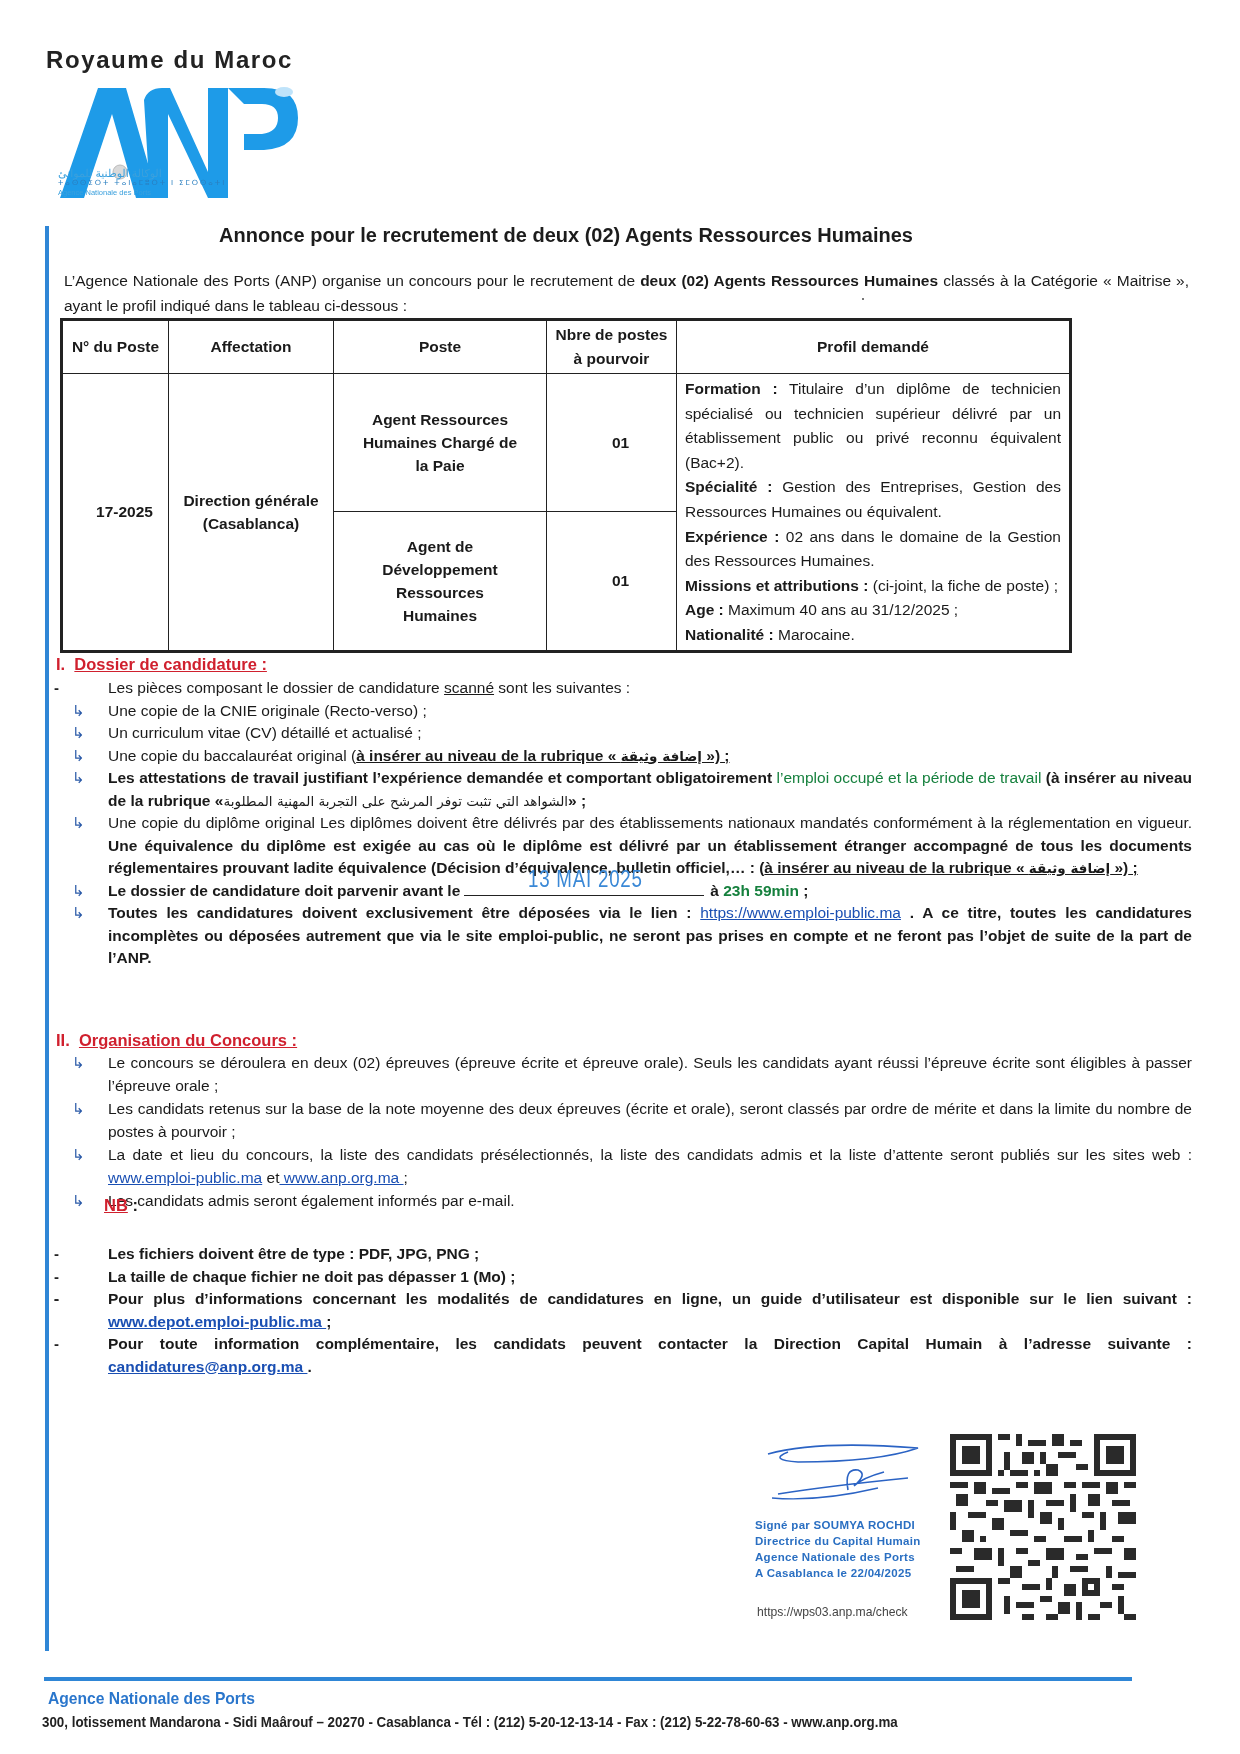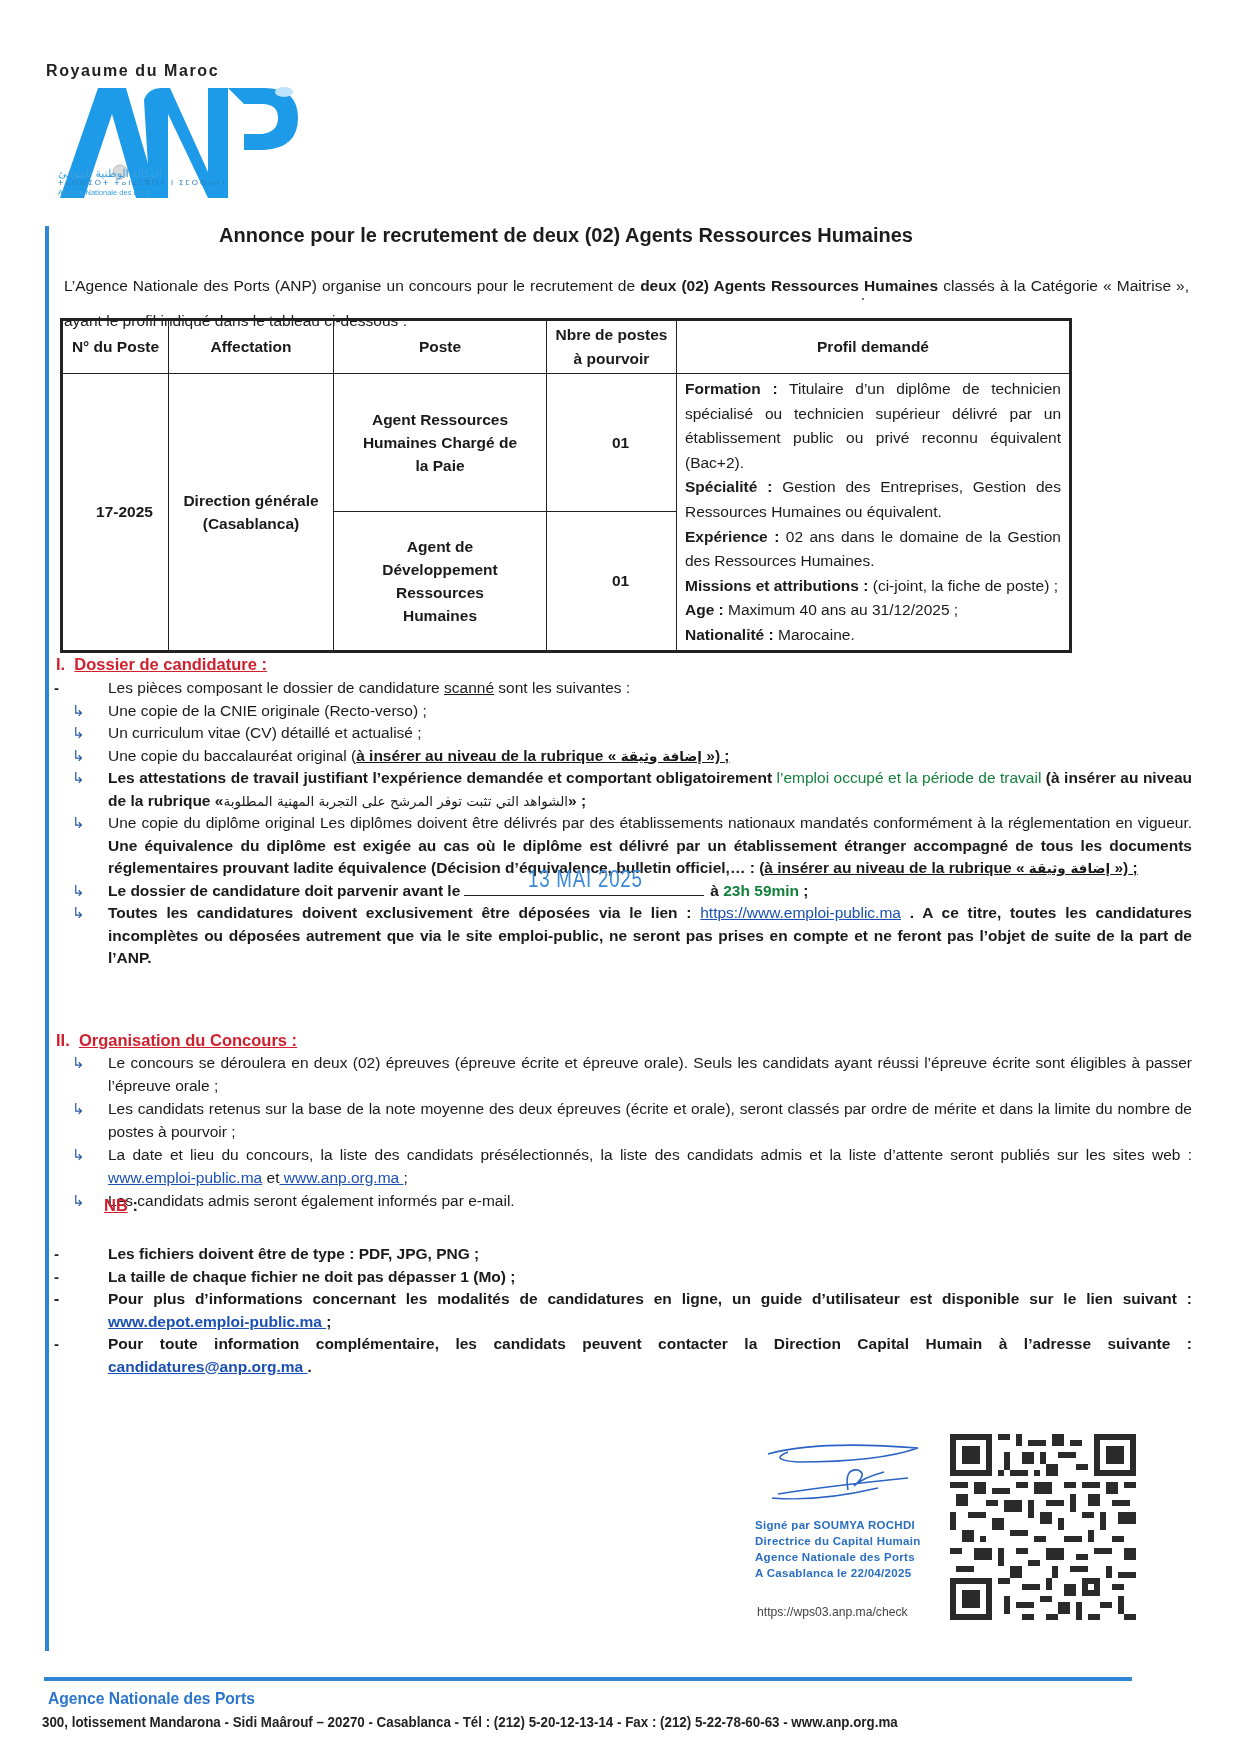--- a/index.html
+++ b/index.html
@@ -1,30 +1,30 @@
 <!DOCTYPE html>
 <html><head>
 <meta charset="utf-8">
 <style>
   * { box-sizing: border-box; margin: 0; padding: 0; }
   html, body { width: 1240px; height: 1754px; background: #ffffff; }
   body { position: relative; font-family: "Liberation Sans", sans-serif; color: #1a1a1a; overflow: hidden; }
 
-  .royaume { position: absolute; left: 46px; top: 46px; font-size: 16px; font-weight: bold; letter-spacing: 1.6px; color: #222; margin-top: 16px; }
+  .royaume { position: absolute; left: 46px; top: 46px; font-size: 24px; font-weight: bold; letter-spacing: 1.6px; color: #222; }
   .logo { position: absolute; left: 58px; top: 80px; width: 240px; height: 130px; }
   .logo-sub { position: absolute; left: 58px; top: 168px; width: 200px; font-size: 7.5px; color: #3aa0dd; line-height: 10px; }
   .logo-sub .ar { font-size: 11px; direction: rtl; text-align: left; unicode-bidi: plaintext; letter-spacing: 1px; }
   .logo-sub .tf { font-size: 7px; letter-spacing: 2px; color: #2a7fc0; }
 
   .left-bar { position: absolute; left: 45px; top: 226px; width: 4px; height: 1425px; background: #2f86d6; }
 
   .title { position: absolute; left: 0; width: 992px; top: 224px; text-align: center; font-size: 20px; font-weight: bold; text-decoration: underline; color: #1c1c1c; }
   .title span { display: inline-block; margin-left: 140px; }
 
-  .intro { position: absolute; left: 64px; top: 268px; width: 1125px; font-size: 15.5px; line-height: 35px; text-align: justify; }
+  .intro { position: absolute; left: 64px; top: 268px; width: 1125px; font-size: 15.5px; line-height: 25px; text-align: justify; }
   .intro b { font-weight: bold; }
   .dotmark { position: absolute; left: 862px; top: 298px; width: 2px; height: 2px; background: #777; }
 
   table.postes { position: absolute; left: 60px; top: 318px; width: 1012px; border-collapse: collapse; border: 3px solid #222; font-size: 15.5px; }
   table.postes th, table.postes td { border: 1.5px solid #222; text-align: center; vertical-align: middle; }
   table.postes th { font-weight: bold; height: 54px; line-height: 24px; padding: 0 4px; }
   table.postes td.bold { font-weight: bold; line-height: 23px; padding-left: 18px; }
   table.postes td.profil { text-align: justify; vertical-align: top; padding: 3px 8px 2px 8px; line-height: 24.6px; font-size: 15.5px; }
   .c1 { width: 107px; } .c2 { width: 165px; } .c3 { width: 213px; } .c4 { width: 130px; }
 

